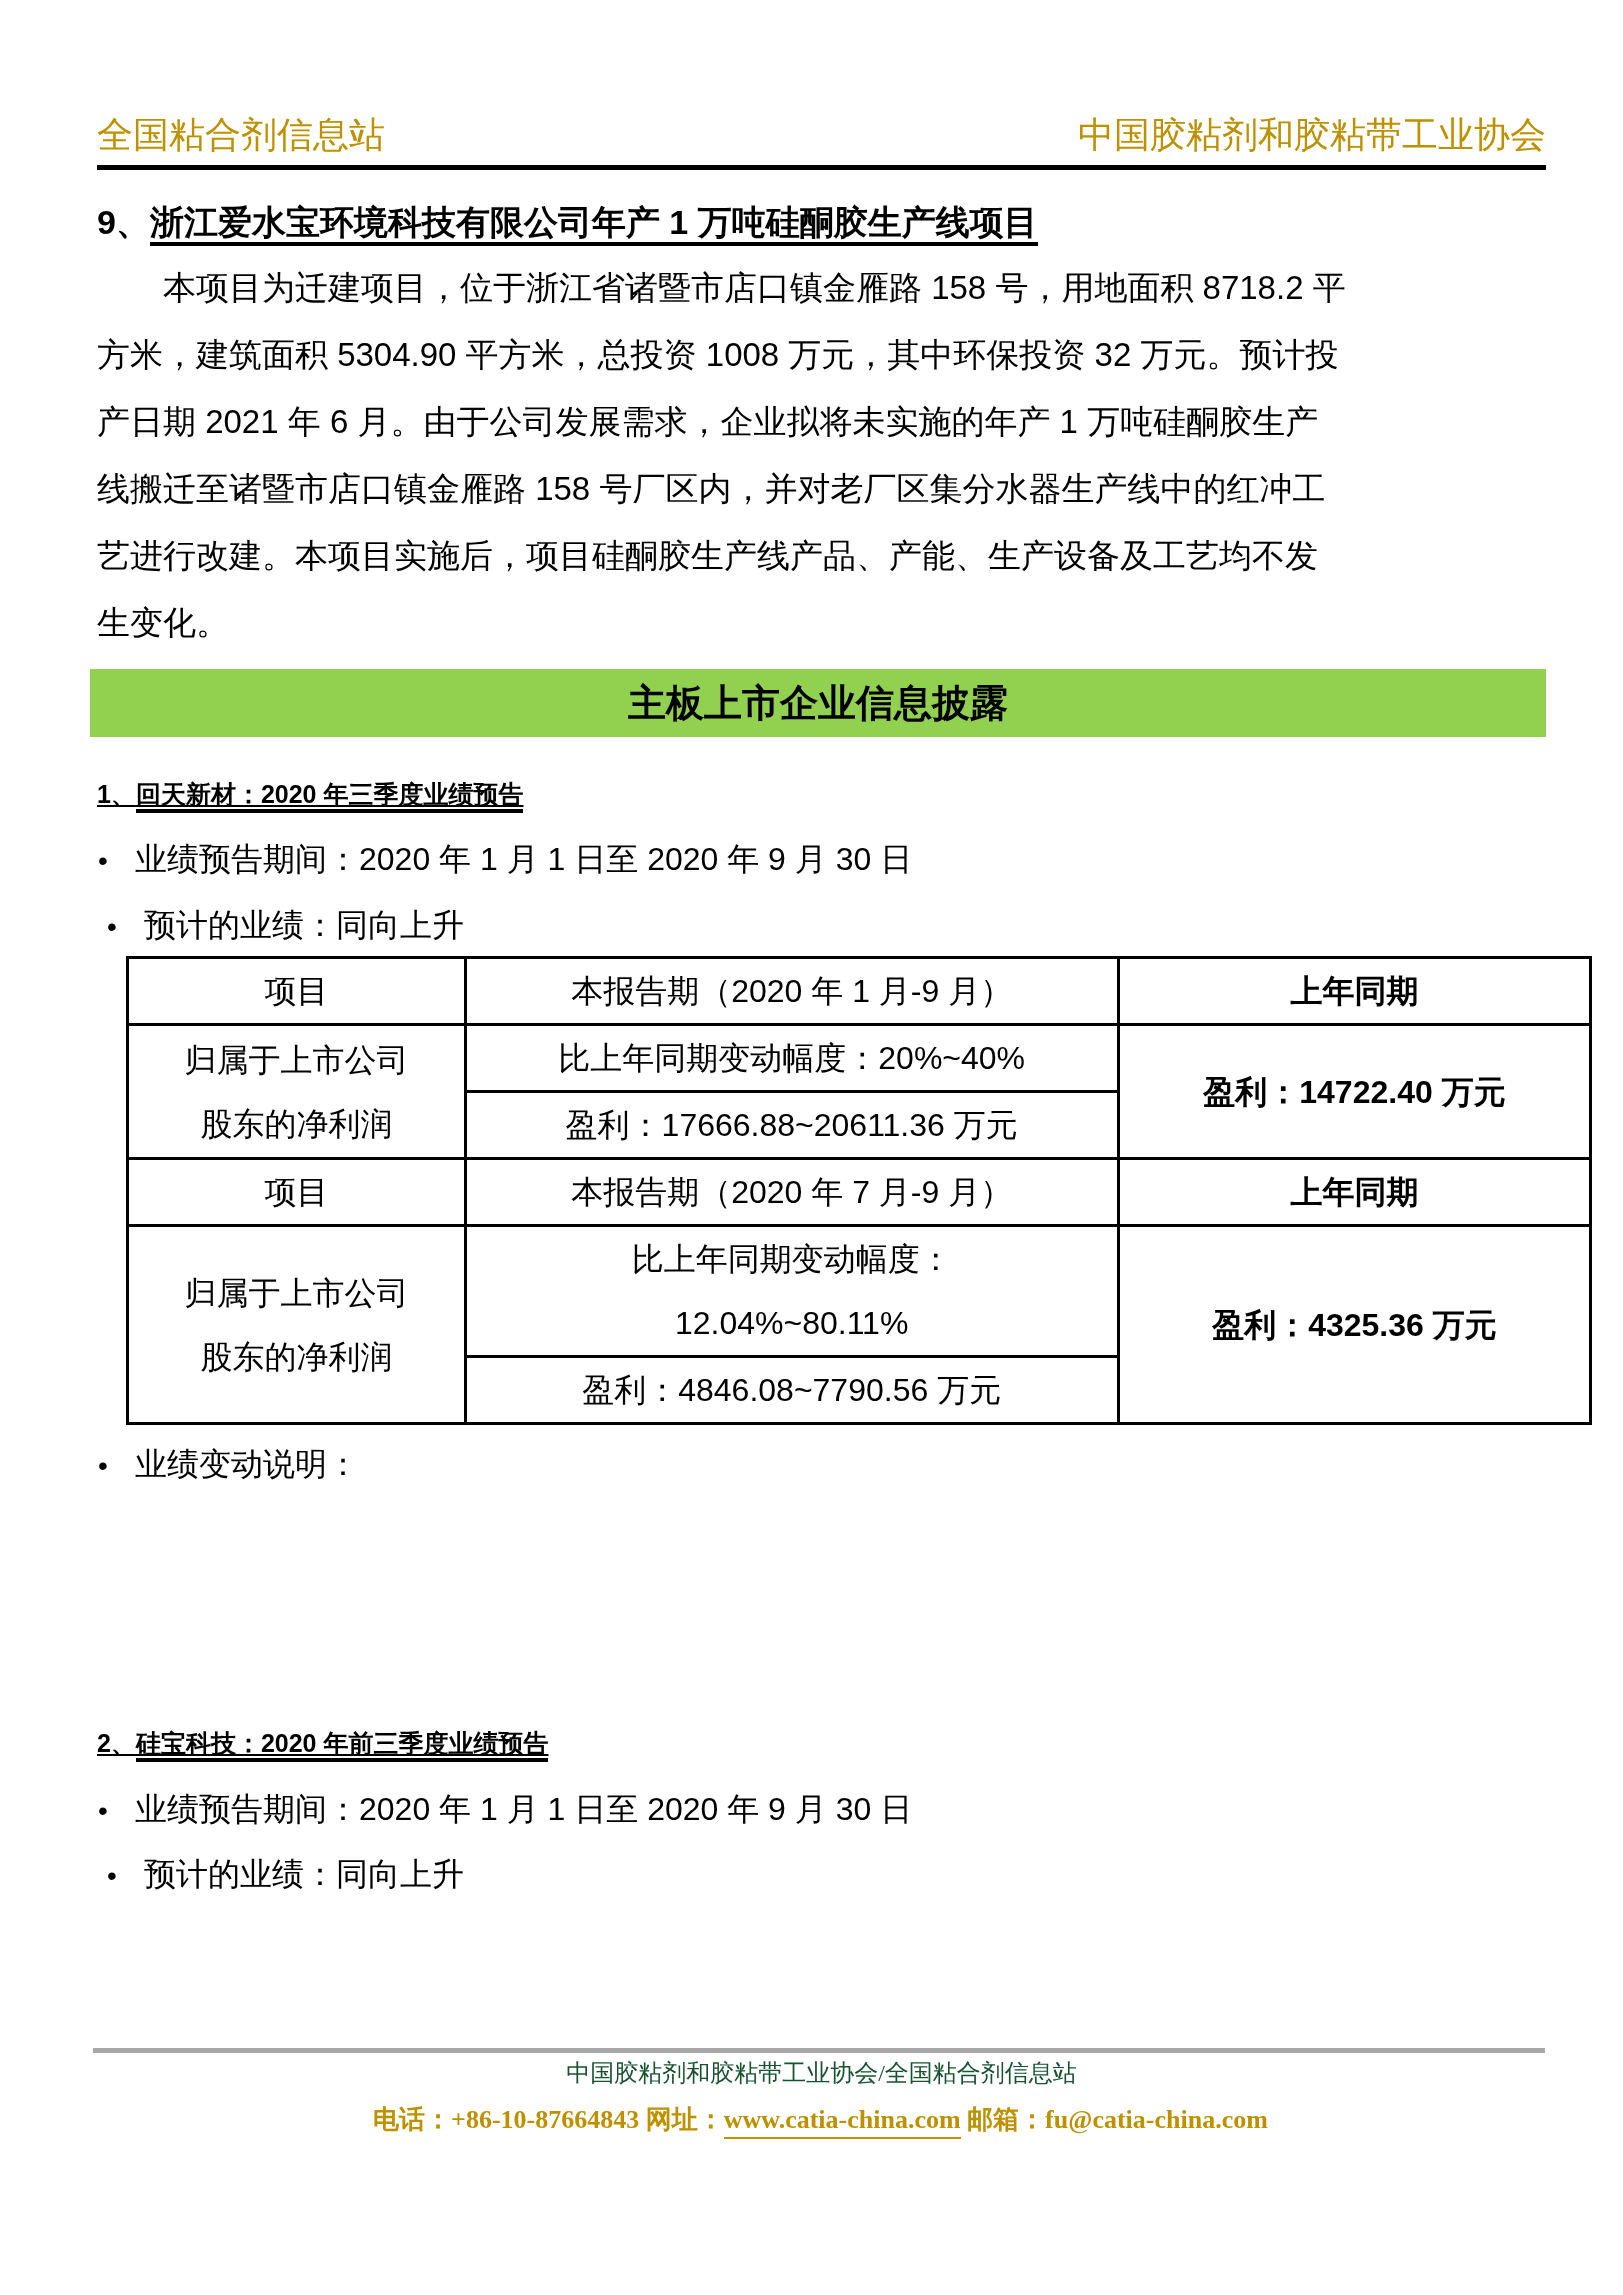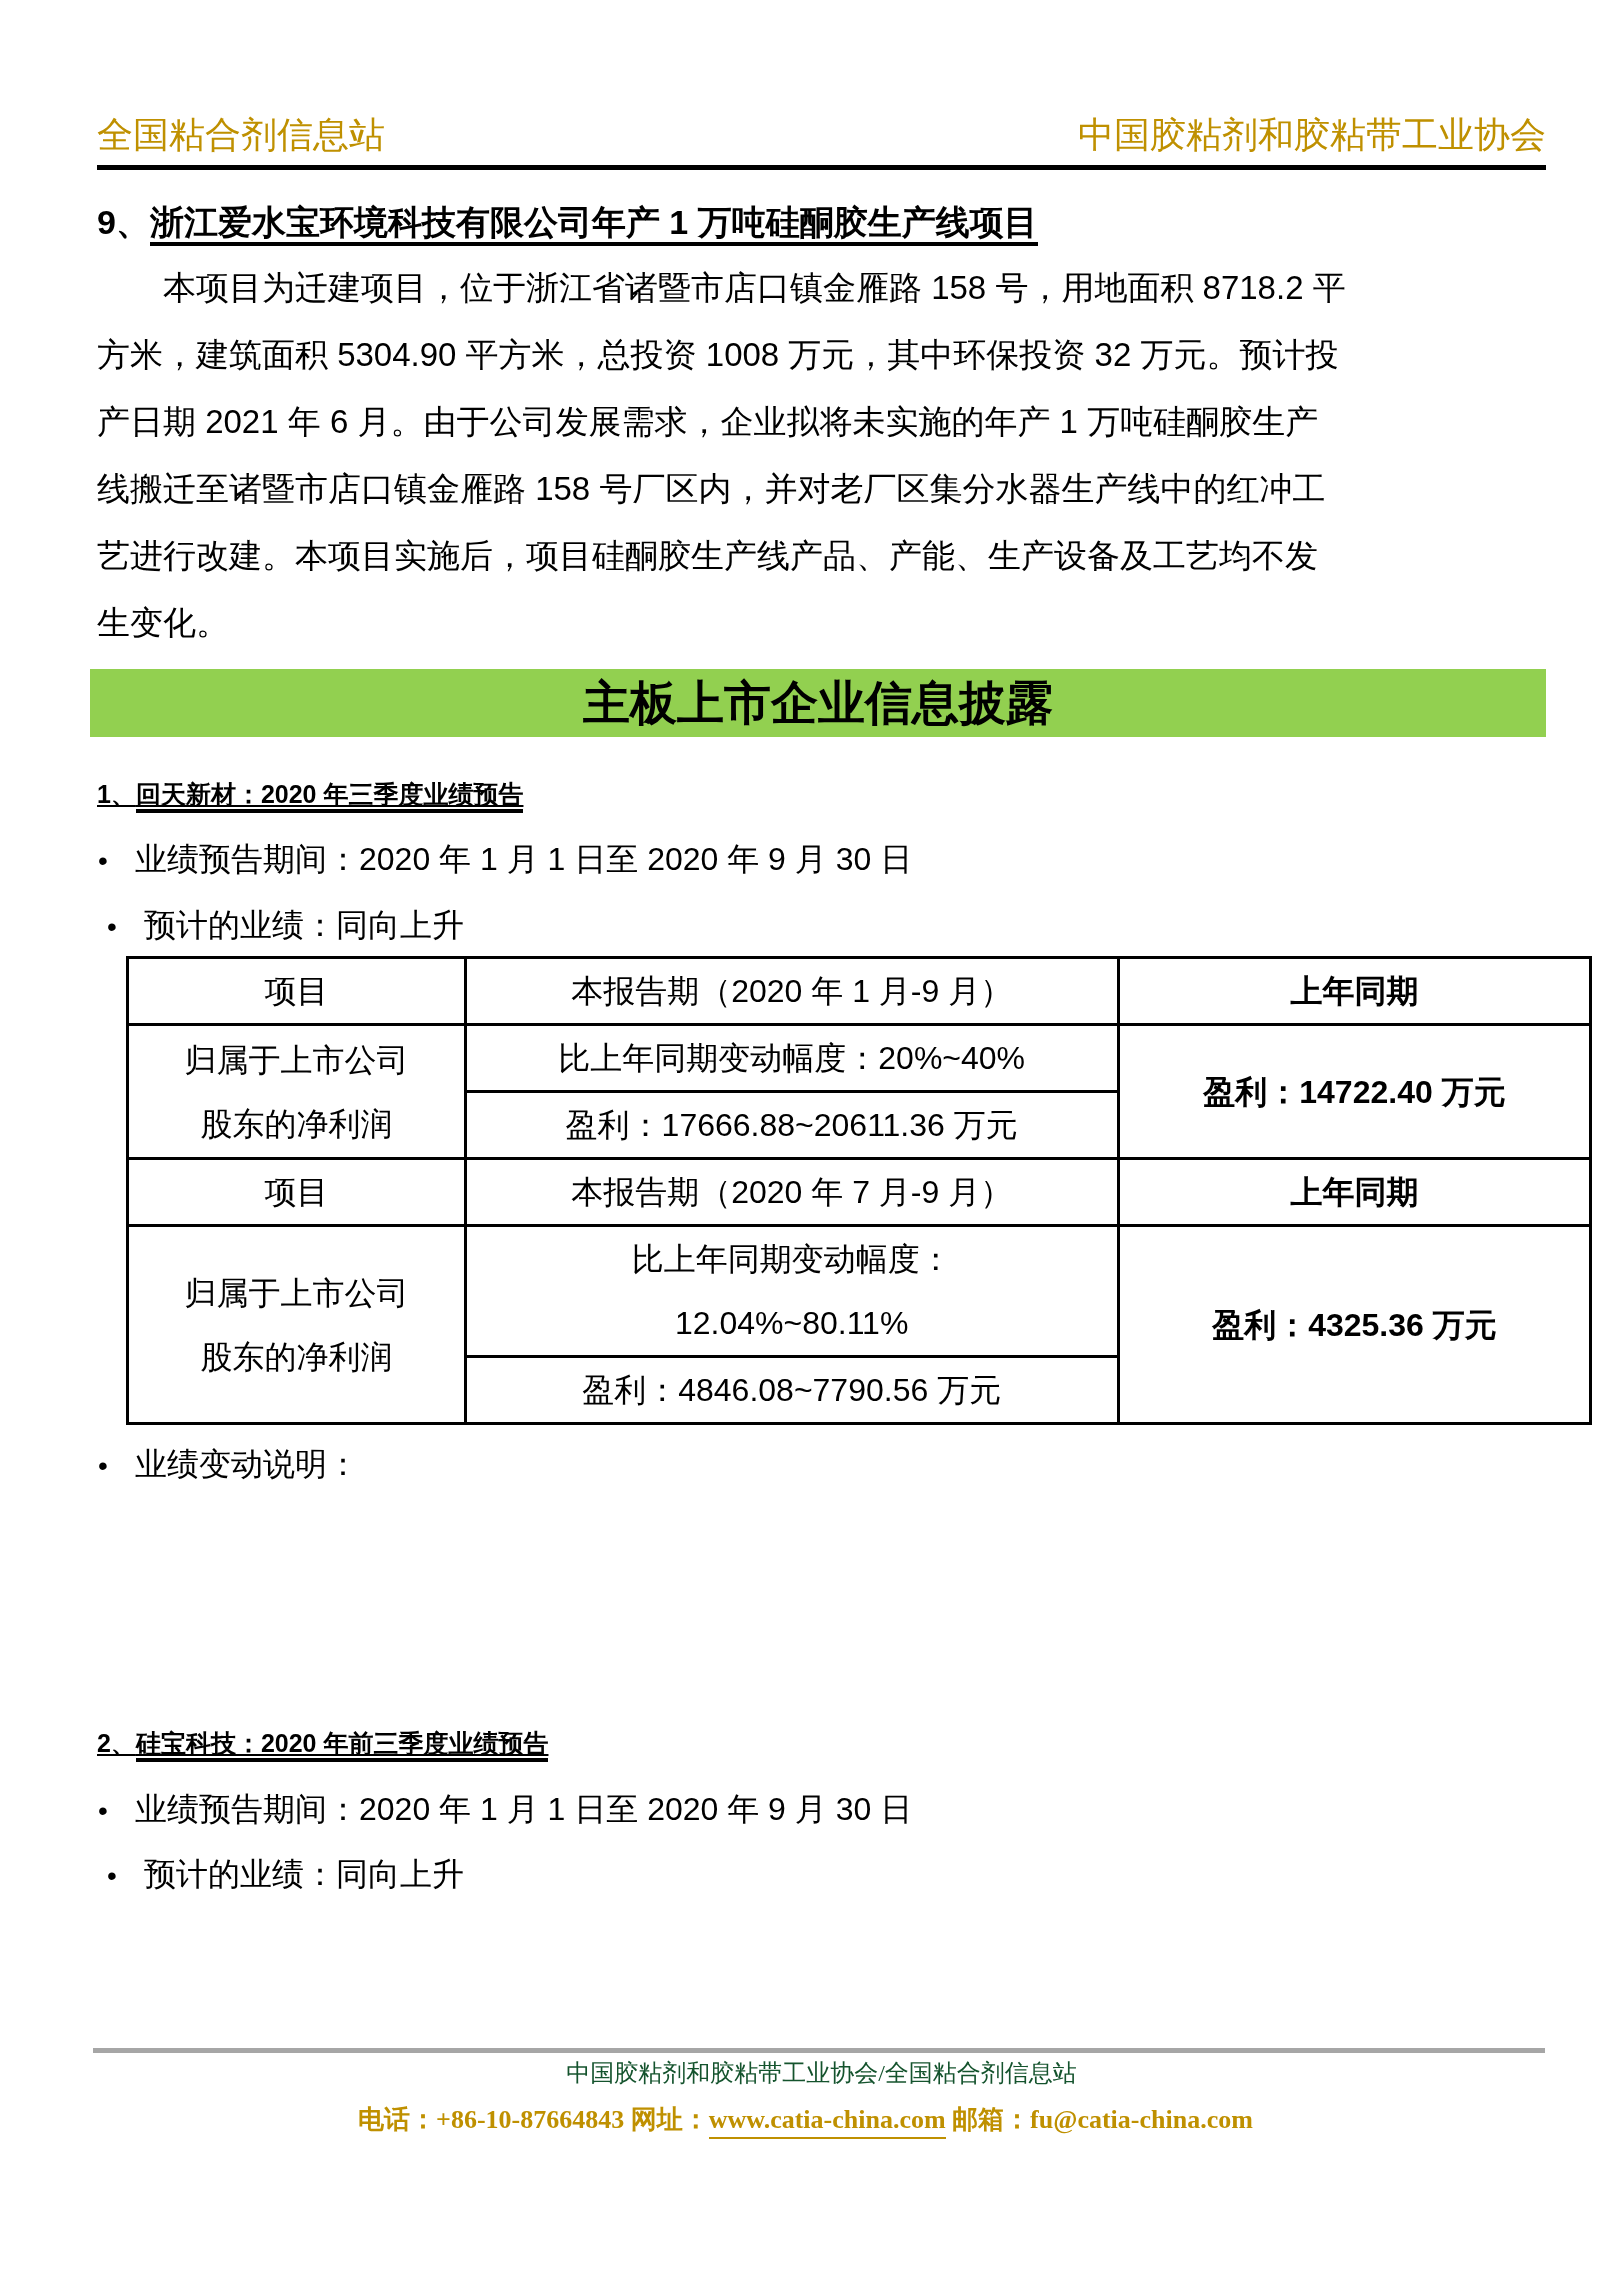--- a/index.html
+++ b/index.html
@@ -32,21 +32,21 @@
     position:absolute; left:97px; width:1467px;
     font-size:33px; line-height:67px;
     white-space:pre; text-indent:2em;
   }
   .para1{ top:254px; }
   
   .banner{
     position:absolute; left:90px; top:669px; width:1456px; height:68px;
     background:#92D050;
     display:flex; align-items:center; justify-content:center;
-    font-size:47px; font-weight:bold;
+    font-size:38px; font-weight:bold;
   }
   
   .hnum{
     position:absolute; left:97px;
     font-size:25px; font-weight:bold; line-height:41px; white-space:nowrap;text-decoration:underline;
   }
   .h-item1{ top:774px; }
   .h-item2{ top:1723px; }
   
   .bullet{
@@ -86,21 +86,21 @@
     position:absolute; left:93px; top:2048px; width:1452px; height:4.5px;
     background:#A6A6A6;
   }
   .footer1{
     position:absolute; left:97px; top:2058px; width:1449px;
     text-align:center;
     font-family:"Liberation Serif", serif;
     font-size:24px; line-height:31px; color:#14532d;
   }
   .footer2{
-    position:absolute; left:81px; top:2103px; width:1449px;
+    position:absolute; left:96px; top:2103px; width:1449px;
     text-align:center;
     font-family:"Liberation Serif", serif;
     font-size:26px; line-height:33px; color:#BF9000; font-weight:bold;
   }
   .footer2 .link{
     border-bottom:2.6px solid #BF9000; padding-bottom:2.6px;
     color:#BF9000; text-decoration:none;
   }
 </style>
 </head>

